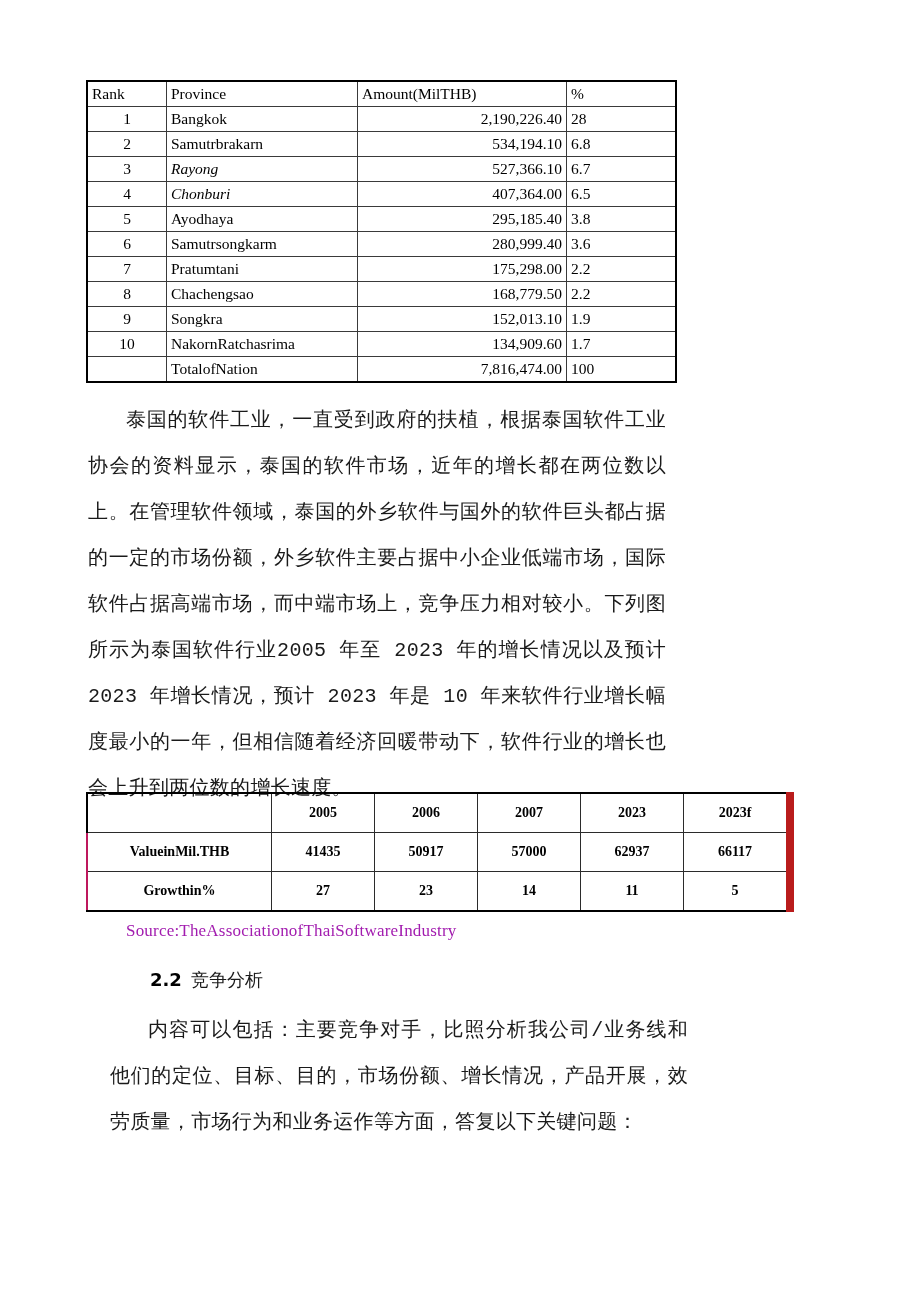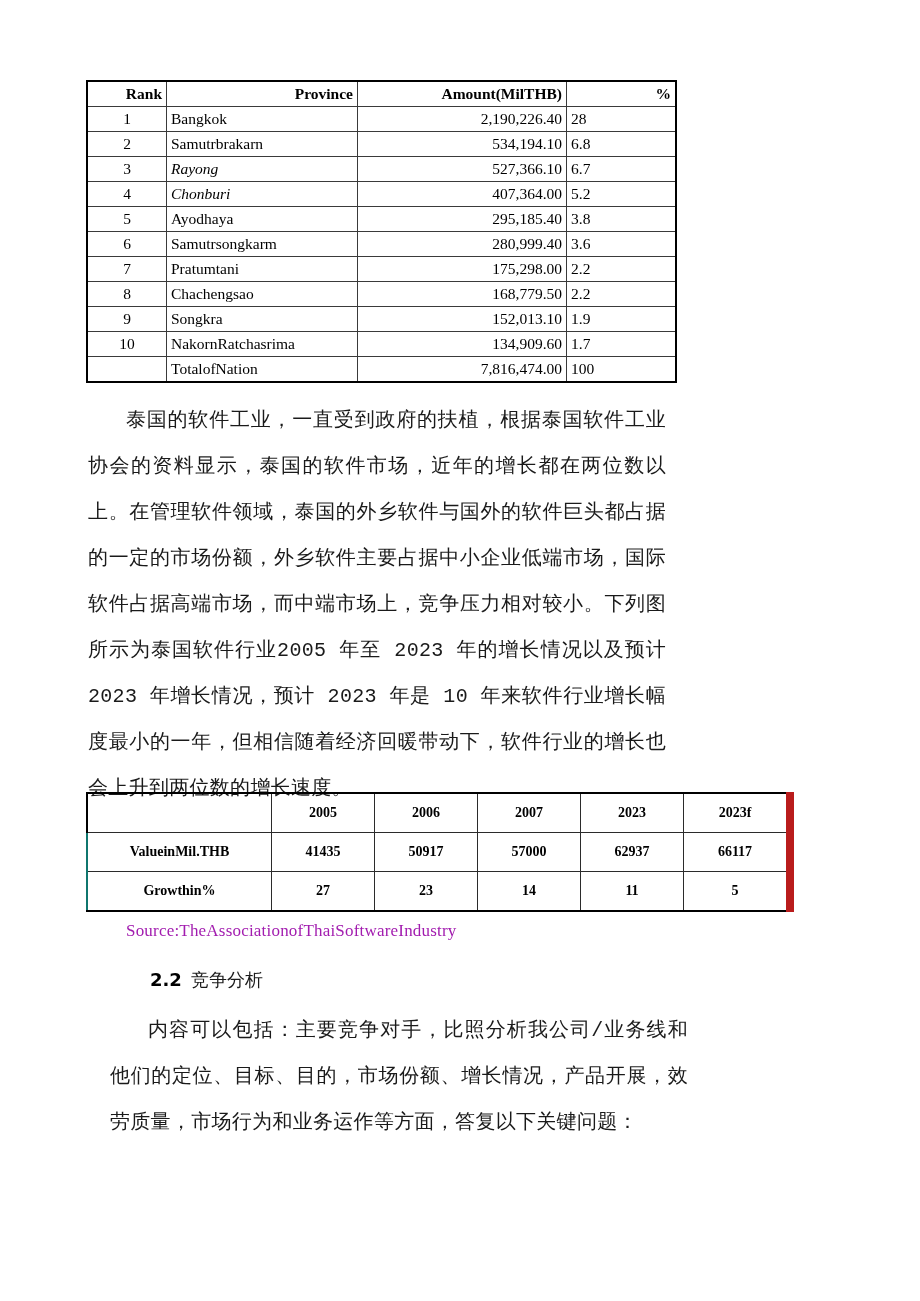--- a/index.html
+++ b/index.html
@@ -46,21 +46,21 @@
   .province-table .outer-left { border-left: 2.5px solid #000; }
   .province-table .outer-right { border-right: 2.5px solid #000; }
   .province-table tr.head-row th { border-top: 2.5px solid #000; }
   .province-table tr.total-row td { border-bottom: 2.5px solid #000; }
 
   .col-rank   { width: 70px;  text-align: center; }
   .col-prov   { width: 182px; text-align: left; padding-left: 6px; }
   .col-amt    { width: 200px; text-align: right; padding-right: 6px; }
   .col-pct    { width: 100px; text-align: left; padding-right: 6px; }
 
-  .province-table thead th { font-weight: bold; text-align: right; }
+  .province-table thead th { font-weight: normal; text-align: left; }
   .bold   { font-weight: bold; margin-left: 32px; }
   .italic { font-style: italic; }
 
   
   .cn-para {
     position: absolute;
     font-family: Liberation Mono, monospace;
     font-size: 20px;
     line-height: 46px;
     text-align: justify;
@@ -96,21 +96,21 @@
     border: 1px solid #2b2b2b;
     height: 36px;
     text-align: center;
     vertical-align: middle;
     white-space: nowrap;
   }
   .growth-table .g-label { width: 181px; }
   .growth-table .g-cell  { width: 100px; }
   .growth-table tr:first-child td { border-top: 2px solid #000; }
   .growth-table tr:last-child td { border-bottom: 2px solid #000; }
-  .growth-table td:first-child { border-left: 2px solid #0f766e; }
+  .growth-table td:first-child { border-left: 2px solid #be185d; }
   .growth-table td:last-child  { border-right: 8px solid #b91c1c; }
   .growth-table td.blank { border-left: 2px solid #000; }
 
   
   #source-line {
     position: absolute;
     left: 126px;
     top: 921px;
     font-family: "Liberation Serif", "DejaVu Serif", serif;
     font-size: 17px;
@@ -166,21 +166,21 @@
         <tr>
           <td class="col-rank outer-left">3</td>
           <td class="col-prov italic">Rayong</td>
           <td class="col-amt">527,366.10</td>
           <td class="col-pct outer-right">6.7</td>
         </tr>
         <tr>
           <td class="col-rank outer-left">4</td>
           <td class="col-prov italic">Chonburi</td>
           <td class="col-amt">407,364.00</td>
-          <td class="col-pct outer-right">5.2</td>
+          <td class="col-pct outer-right">6.5</td>
         </tr>
         <tr>
           <td class="col-rank outer-left">5</td>
           <td class="col-prov">Ayodhaya</td>
           <td class="col-amt">295,185.40</td>
           <td class="col-pct outer-right">3.8</td>
         </tr>
         <tr>
           <td class="col-rank outer-left">6</td>
           <td class="col-prov bold">Samutrsongkarm</td>

